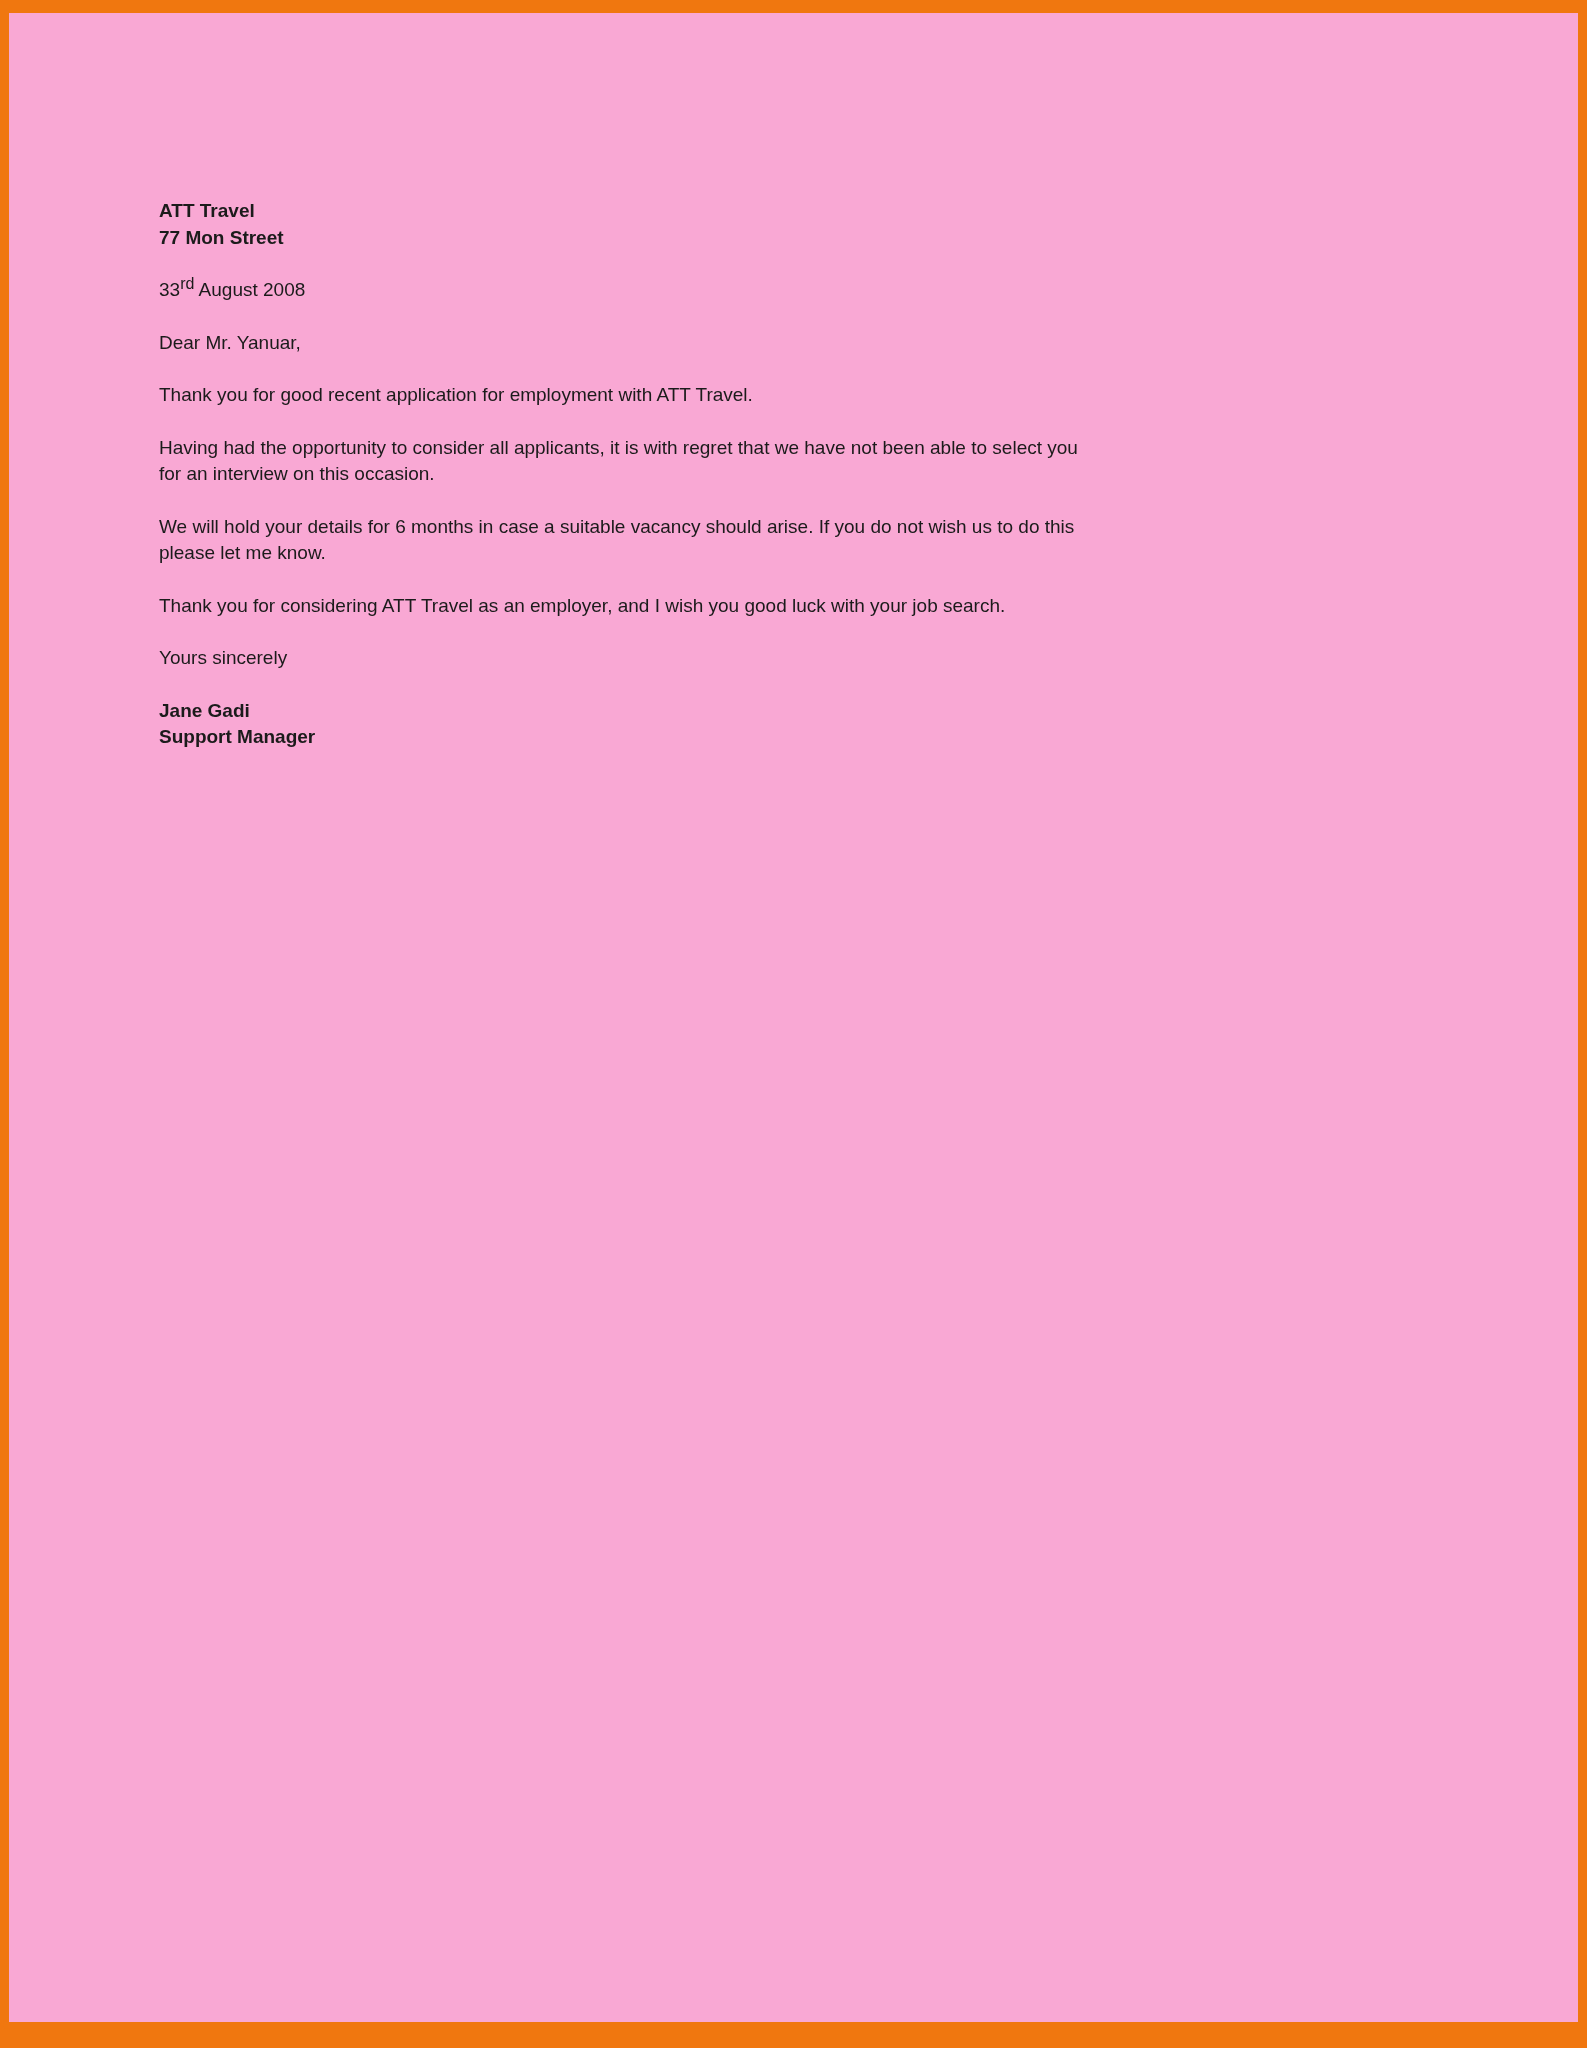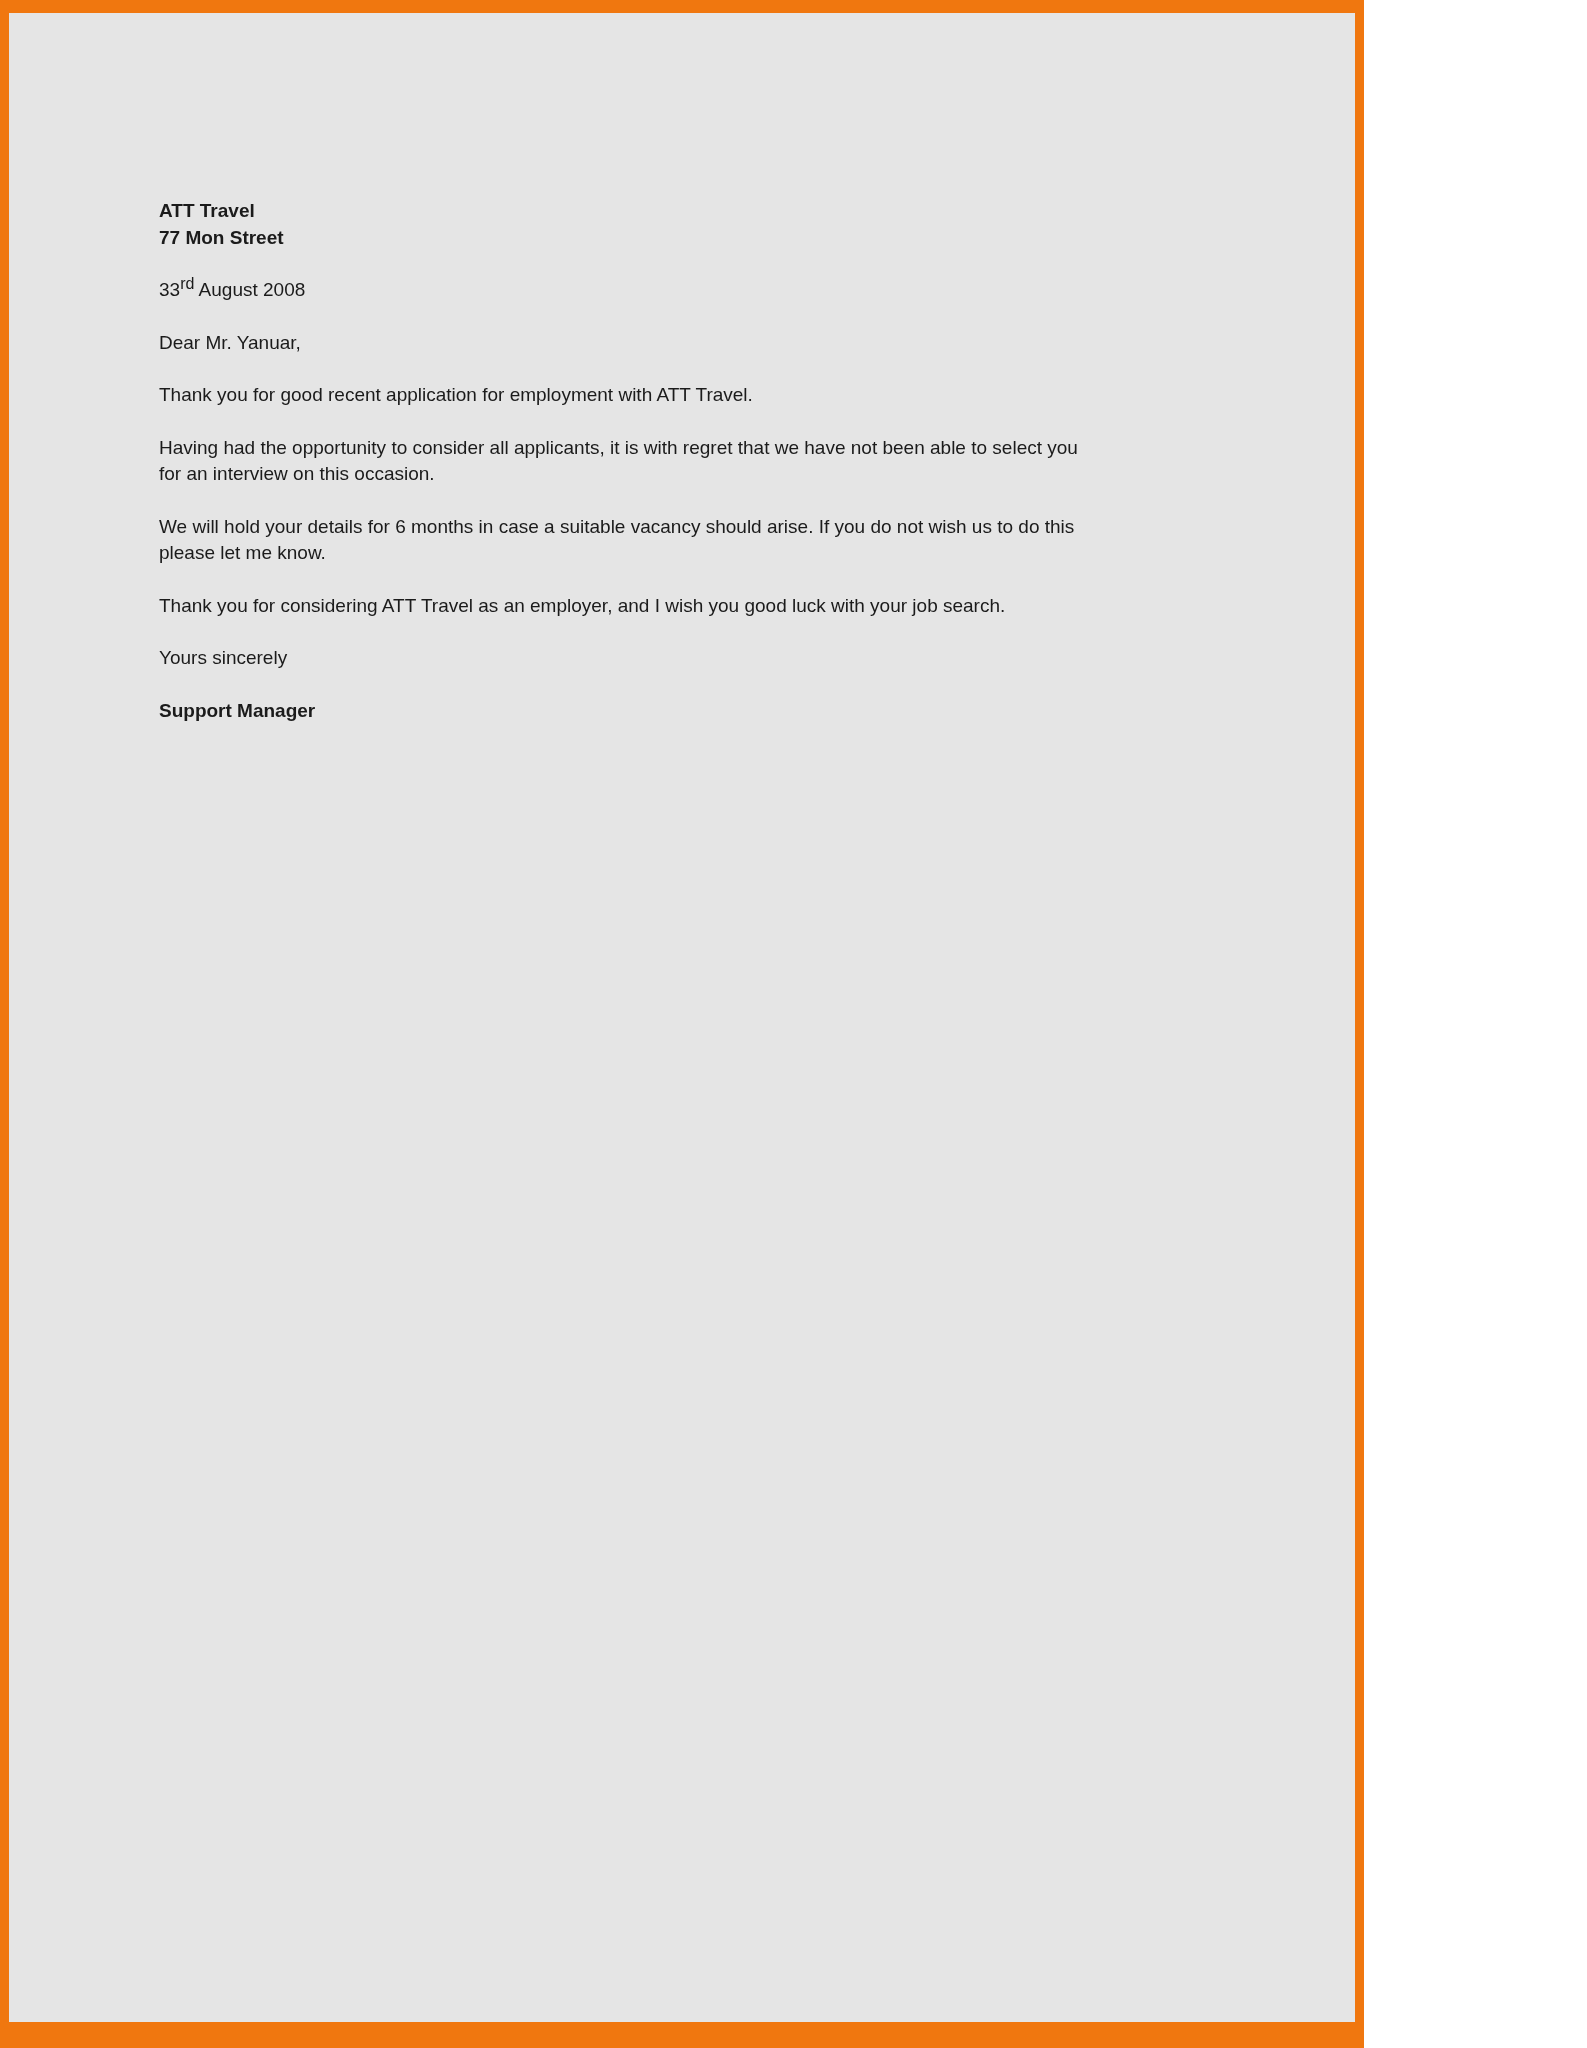--- a/index.html
+++ b/index.html
@@ -8,23 +8,23 @@
   }
   *{ margin:0; padding:0; box-sizing:border-box; }
   html,body{ background:#ffffff; }
   body{
     width:1587px;
     height:2048px;
     font-family:"Liberation Sans", sans-serif;
     color:var(--text);
   }
   .page{
-    width:1364px;
+    width:1587px;
     height:2048px;
-    background:#e5e5e5;
+    background:#f9a8d4;
     border-style:solid;
     border-color:var(--frame);
     border-width:13px 9px 26px 9px;
     position:relative;
   }
   .letter{
     position:absolute;
     left:150px;
     top:185px;
     width:945px;
@@ -60,17 +60,18 @@
     <p>Dear Mr. Yanuar,</p>
 
     <p>Thank you for good recent application for employment with ATT Travel.</p>
     <p>Having had the opportunity to consider all applicants, it is with regret that we have not been able to select you for an interview on this occasion.</p>
     <p>We will hold your details for 6 months in case a suitable vacancy should arise. If you do not wish us to do this please let me know.</p>
     <p>Thank you for considering ATT Travel as an employer, and I wish you good luck with your job search.</p>
 
     <p class="closing">Yours sincerely</p>
 
     <div class="bold">
+      <span class="sig-line">Jane Gadi</span>
       <span class="sig-line">Support Manager</span>
     </div>
 
   </div>
 </div>
 
 </body></html>

